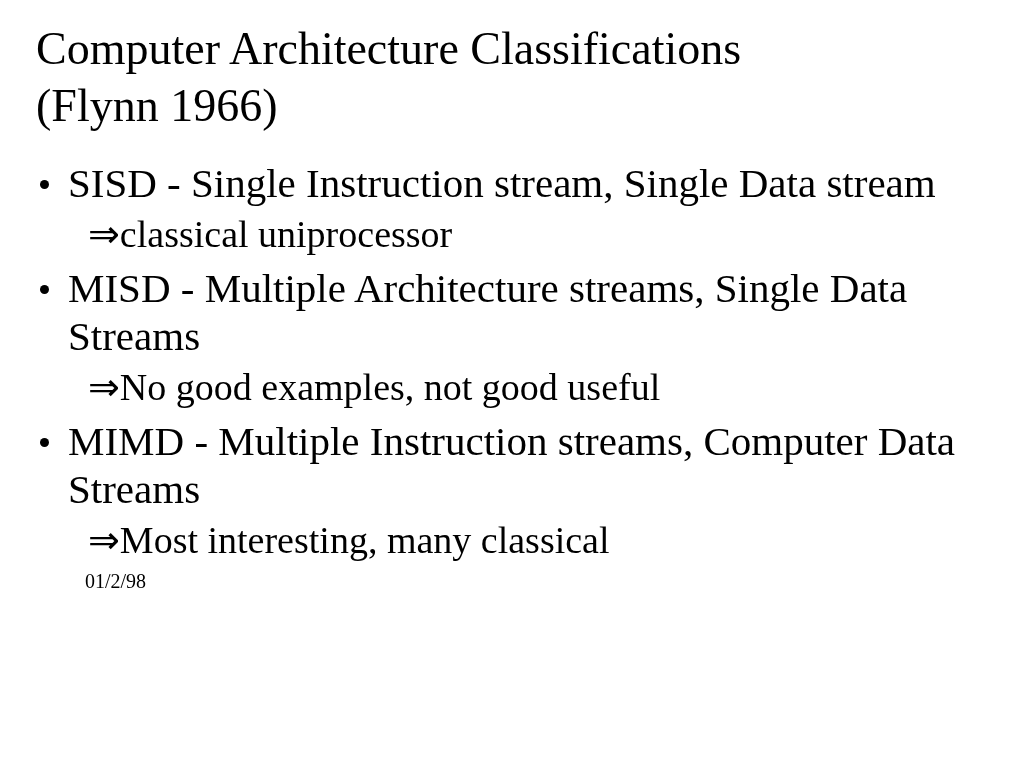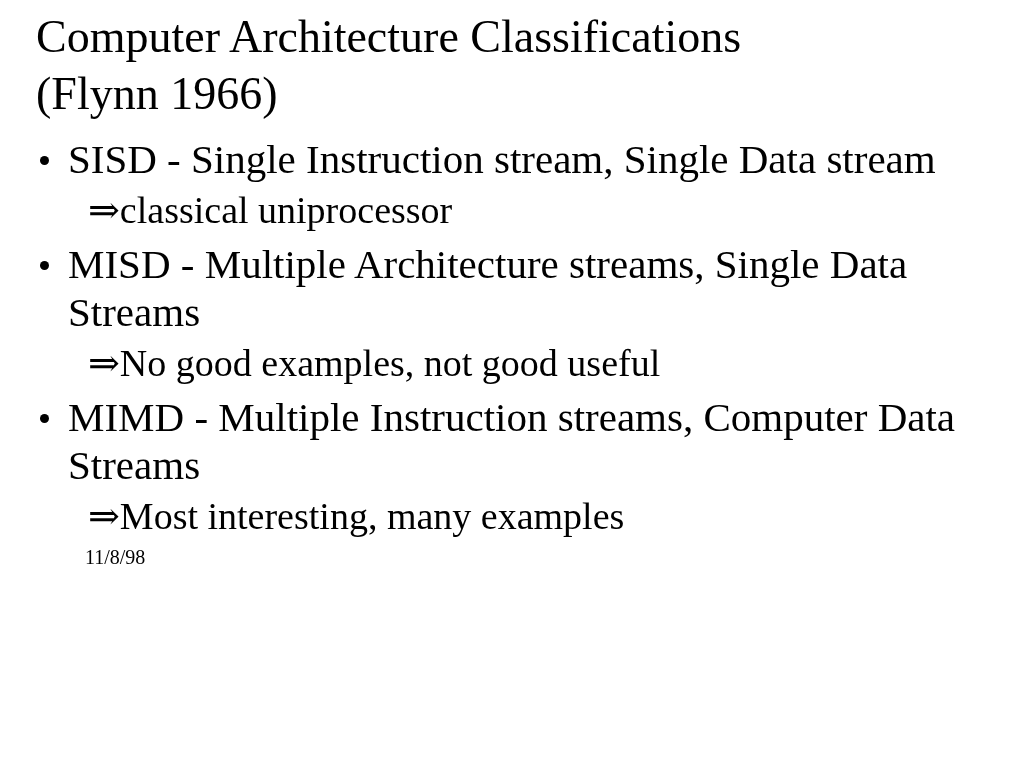--- a/index.html
+++ b/index.html
@@ -5,32 +5,32 @@
   html, body { margin: 0; padding: 0; }
   body {
     width: 1024px; height: 768px;
     background: #ffffff; color: #000000;
     font-family: "Liberation Serif", "DejaVu Serif", serif;
     overflow: hidden;
   }
   .slide {
     box-sizing: border-box;
     width: 1024px; height: 768px;
-    padding: 8px 20px 0 36px;
+    padding: 20px 20px 0 36px;
   }
   .title {
     margin: 0;
     font-size: 46px;
     line-height: 57px;
     font-weight: normal;
     white-space: pre-line;
     letter-spacing: 0;
   }
   .bullet-item { margin-top: 8px; }
-  .bullet-item.first { margin-top: 13px; }
+  .bullet-item.first { margin-top: 25px; }
   .bullet-row { display: flex; align-items: flex-start; }
   .marker-cell {
     flex: 0 0 32px;
     width: 32px;
     position: relative;
     align-self: stretch;
   }
   .dot {
     position: absolute;
     left: 4px; top: 21px;
@@ -42,20 +42,21 @@
     font-size: 41px;
     line-height: 48px;
     white-space: pre-line;
     max-width: 936px;
   }
   .sub-row {
     margin: 5px 0 0 52px;
     font-size: 38px;
     line-height: 44px;
     white-space: nowrap;
+    font-family: Liberation Serif, serif;
   }
   .arrow { letter-spacing: 0; }
   .date {
     margin: 7px 0 0 49px;
     font-size: 20px;
     line-height: 24px;
   }
 </style>
 </head>
 <body>
@@ -88,18 +89,18 @@
   </div>
 
   <div class="bullet-item">
     <div class="bullet-row">
       <span class="marker-cell">
         <span class="dot"></span>
       </span>
       <div class="bullet-text">MIMD - Multiple Instruction streams, Computer Data
 Streams</div>
     </div>
-    <div class="sub-row"><span class="arrow">⇒</span><span>Most interesting, many examples</span></div>
+    <div class="sub-row"><span class="arrow">⇒</span><span>Most interesting, many classical</span></div>
   </div>
 
-  <div class="date">11/8/98</div>
+  <div class="date">01/2/98</div>
 
 </div>
 
 </body></html>

